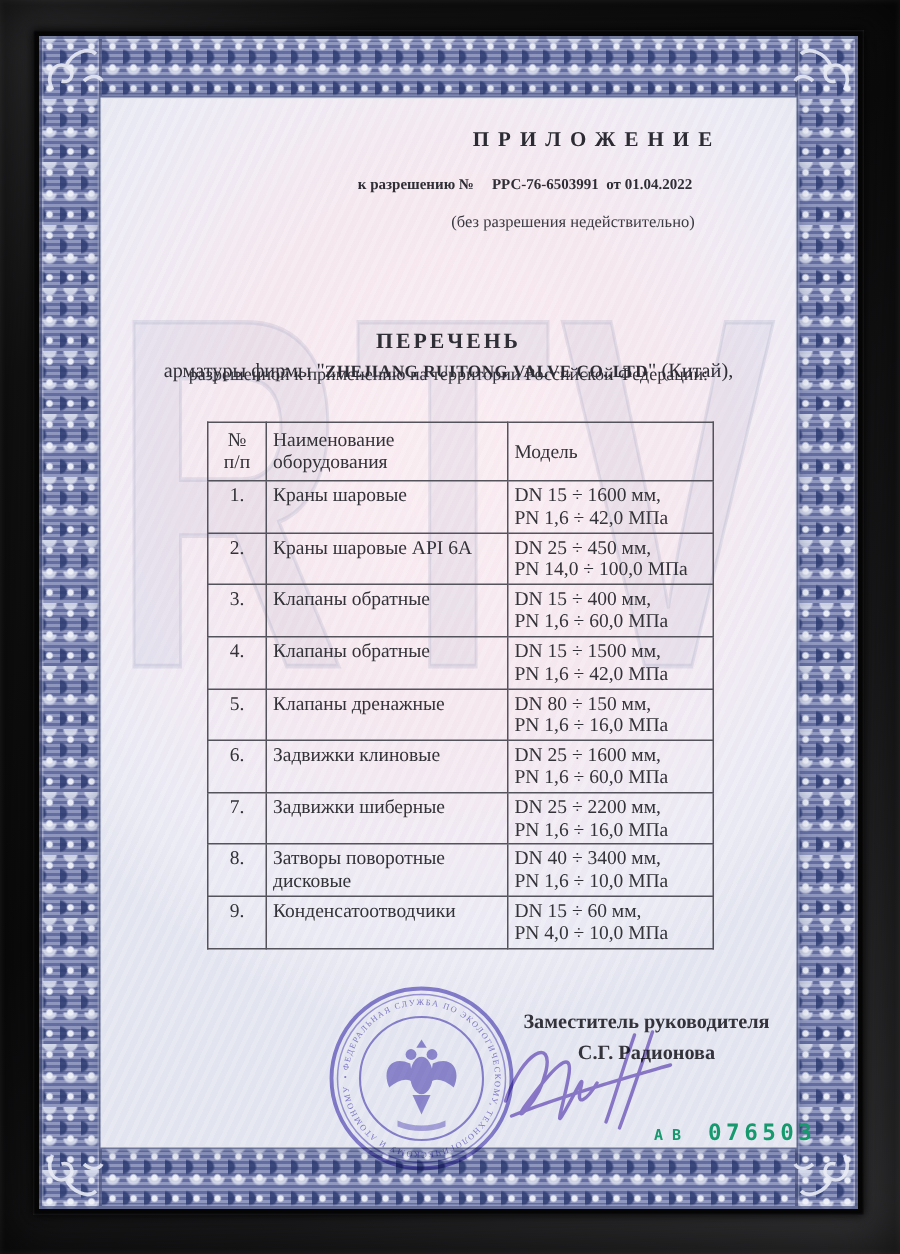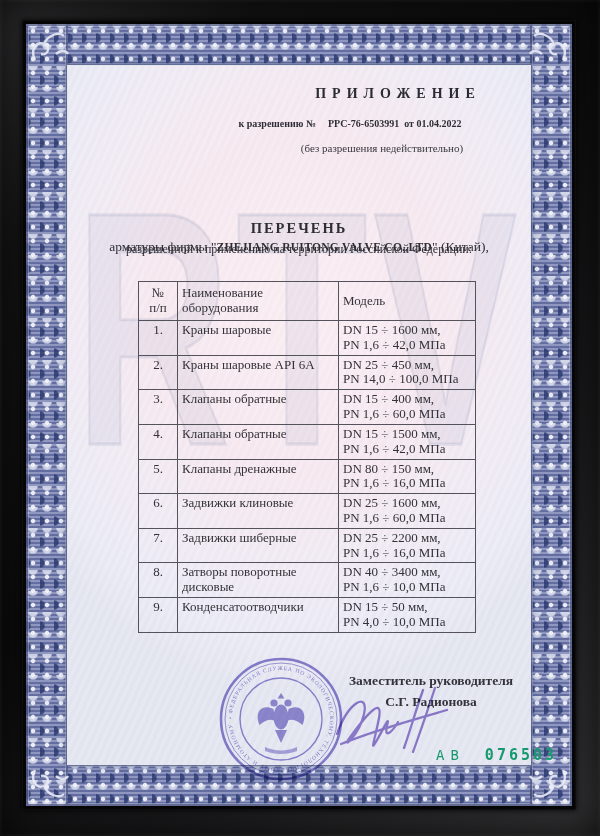--- a/index.html
+++ b/index.html
@@ -89,21 +89,21 @@
   table.equip .c-num{width:30px;text-align:center;}
   table.equip .c-name{width:152px;text-align:left;}
   table.equip .c-model{text-align:left;}
   table.equip thead td{text-align:center;vertical-align:middle;height:34px;line-height:1.15;}
   table.equip thead span{display:block;}
   
   .sig-block{top:604px;left:250px;width:226px;text-align:center;
     font-size:13.5px;font-weight:bold;line-height:21px;color:#34333b;font-family:Liberation Serif, serif;}
   .serial{top:679px;left:368px;white-space:nowrap;
     font-family:"DejaVu Sans Mono","Liberation Mono",monospace;color:#17996e;}
-  .serial .series{font-size:14px;font-weight:normal;letter-spacing:6px;margin-right:20px;}
+  .serial .series{font-size:10px;font-weight:bold;letter-spacing:6px;margin-right:12px;}
   .serial .number{font-size:15px;font-weight:bold;letter-spacing:3px;}
   .stamp-box{top:587px;left:147px;width:132px;height:132px;z-index:2;
     mix-blend-mode:multiply;filter:blur(.35px);opacity:.92;}
   .sig-svg{top:612px;left:255px;width:138px;height:96px;z-index:3;
     mix-blend-mode:multiply;opacity:.9;}
 </style>
 </head>
 <body>
 
 <div class="photo-frame">
@@ -250,21 +250,21 @@
                 <td class="c-name">Затворы поворотные дисковые</td>
                 <td class="c-model">
                   <div>DN 40 ÷ 3400 мм,</div>
                   <div>PN 1,6 ÷ 10,0 МПа</div>
                 </td>
               </tr>
               <tr>
                 <td class="c-num">9.</td>
                 <td class="c-name">Конденсатоотводчики</td>
                 <td class="c-model">
-                  <div>DN 15 ÷ 50 мм,</div>
+                  <div>DN 15 ÷ 60 мм,</div>
                   <div>PN 4,0 ÷ 10,0 МПа</div>
                 </td>
               </tr>
             </tbody>
         </table>
       </div>
 
       <div class="z sig-block">
         <div>Заместитель руководителя</div>
         <div>С.Г. Радионова</div>

